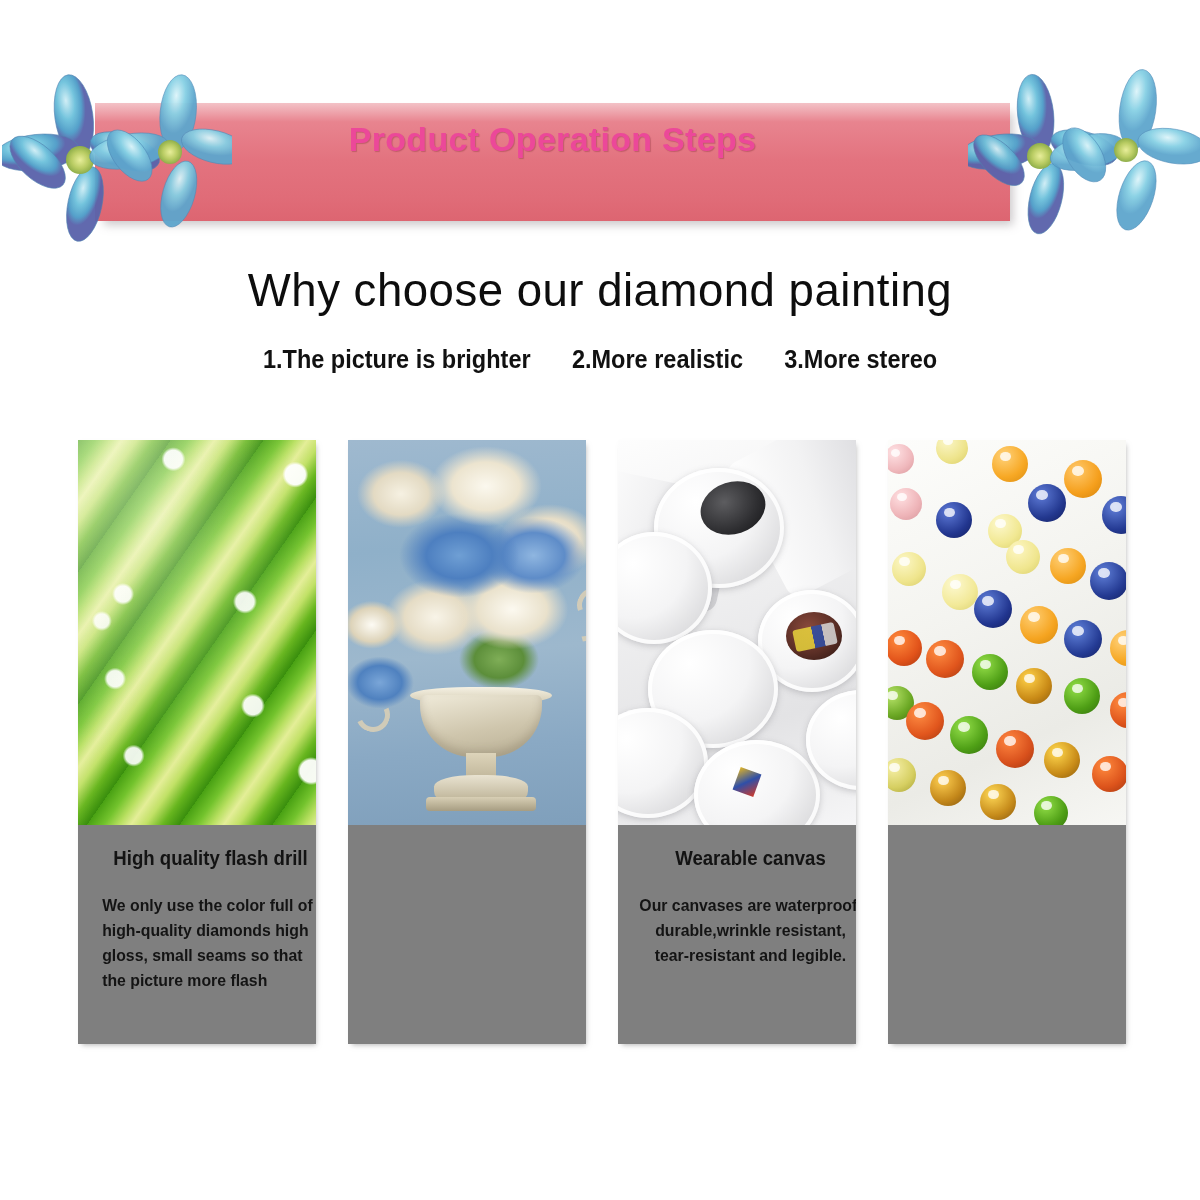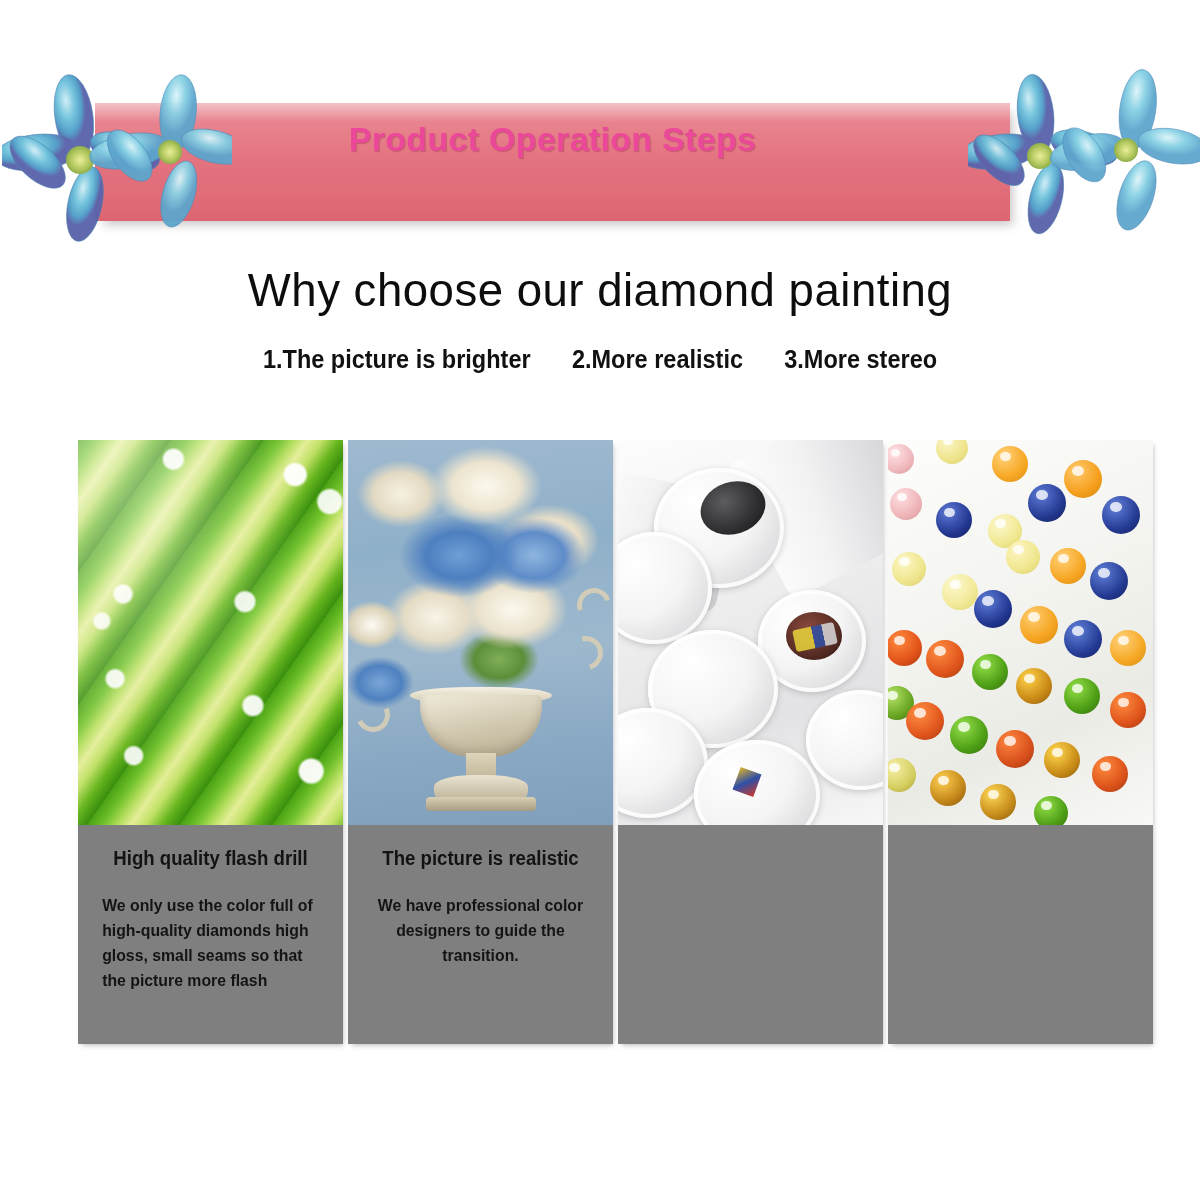--- a/index.html
+++ b/index.html
@@ -60,21 +60,21 @@
     font-size: 25px; font-weight: bold; color: #111111;
     letter-spacing: 0px;
     transform: scaleX(0.94); transform-origin: center;
   }
   .benefits .bn { display: inline-block; }
   .benefits .gap { display: inline-block; width: 30px; }
 
   
   .panels { position: absolute; left: 0; top: 440px; width: 1200px; height: 604px; }
   .panel {
-    position: absolute; top: 0; width: 265px; height: 604px;
+    position: absolute; top: 0; width: 238px; height: 604px;
     background: #7f7f7f;
     box-shadow: 2px 3px 5px -2px rgba(120,120,120,0.55);
     overflow: hidden;
   }
   .p1 { left: 78px; }
   .p2 { left: 348px; }
   .p3 { left: 618px; }
   .p4 { left: 888px; }
 
   .panel-photo { position: relative; width: 265px; height: 385px; overflow: hidden; }
@@ -317,44 +317,44 @@
         <div class="scroll s2"></div>
         <div class="scroll s3"></div>
         <div class="urn">
           <div class="urn-rim"></div>
           <div class="urn-bowl"></div>
           <div class="urn-stem"></div>
           <div class="urn-foot"></div>
           <div class="urn-base"></div>
         </div>
       </div>
-      <div class="panel-caption">
-        <div class="cap-title">The picture is realistic</div>
-        <div class="cap-body center">We have professional color designers to guide the transition.</div>
-      </div>
     </div>
 
     <div class="panel p3">
       <div class="panel-photo">
         <div class="ph-canvas">
           <div class="tube" style="left:130px; top:-20px; width:170px; height:150px; transform:rotate(-28deg); border-radius:14px;"></div>
           <div class="tube" style="left:-40px; top:40px; width:150px; height:120px; transform:rotate(12deg); border-radius:14px;"></div>
           <div class="roll" style="left:36px; top:28px; width:130px; height:120px;"></div>
           <div class="roll-hole" style="left:82px; top:42px; width:66px; height:52px; transform:rotate(-18deg);"></div>
           <div class="roll" style="left:-22px; top:92px; width:116px; height:112px;"></div>
           <div class="roll" style="left:140px; top:150px; width:108px; height:102px;"></div>
           <div class="roll-hole" style="left:168px; top:172px; width:56px; height:48px; background:radial-gradient(ellipse at 40% 34%, #8a4a3c 0%, #5c2f26 55%, #2b1511 100%);"></div>
           <div style="position:absolute; left:176px; top:186px; width:42px; height:22px; background:linear-gradient(90deg,#e8d43c 0%, #e8d43c 45%, #2f4fa8 46%, #2f4fa8 70%, #d8d8d8 71%); opacity:.85; transform:rotate(-12deg); border-radius:3px;"></div>
           <div class="roll" style="left:30px; top:190px; width:130px; height:118px;"></div>
           <div class="roll" style="left:-30px; top:268px; width:120px; height:110px;"></div>
           <div class="roll" style="left:76px; top:300px; width:126px; height:110px;"></div>
           <div style="position:absolute; left:118px; top:330px; width:22px; height:24px; background:linear-gradient(135deg,#e0b426 0%, #2f4fa8 50%, #d03a2a 100%); transform:rotate(20deg);"></div>
           <div class="roll" style="left:188px; top:250px; width:110px; height:100px;"></div>
         </div>
       </div>
+      <div class="panel-caption">
+        <div class="cap-title">Wearable canvas</div>
+        <div class="cap-body center">Our canvases are waterproof, durable,wrinkle resistant, tear-resistant and legible.</div>
+      </div>
     </div>
 
     <div class="panel p4">
       <div class="panel-photo">
         <div class="ph-stones">
 
           <div class="stone" style="left:-4px;  top:4px;   width:30px; height:30px; background:radial-gradient(circle at 34% 28%, #ffe2e4, #f0b9bd 60%, #d9979c);"></div>
           <div class="stone" style="left:48px;  top:-8px;  width:32px; height:32px; background:radial-gradient(circle at 34% 28%, #fbf6c8, #eee48c 60%, #d9cd68);"></div>
           <div class="stone" style="left:104px; top:6px;   width:36px; height:36px; background:radial-gradient(circle at 34% 28%, #ffd27a, #f7a824 60%, #d98c12);"></div>
           <div class="stone" style="left:176px; top:20px;  width:38px; height:38px; background:radial-gradient(circle at 34% 28%, #ffc96c, #f59f1c 60%, #d2830e);"></div>

